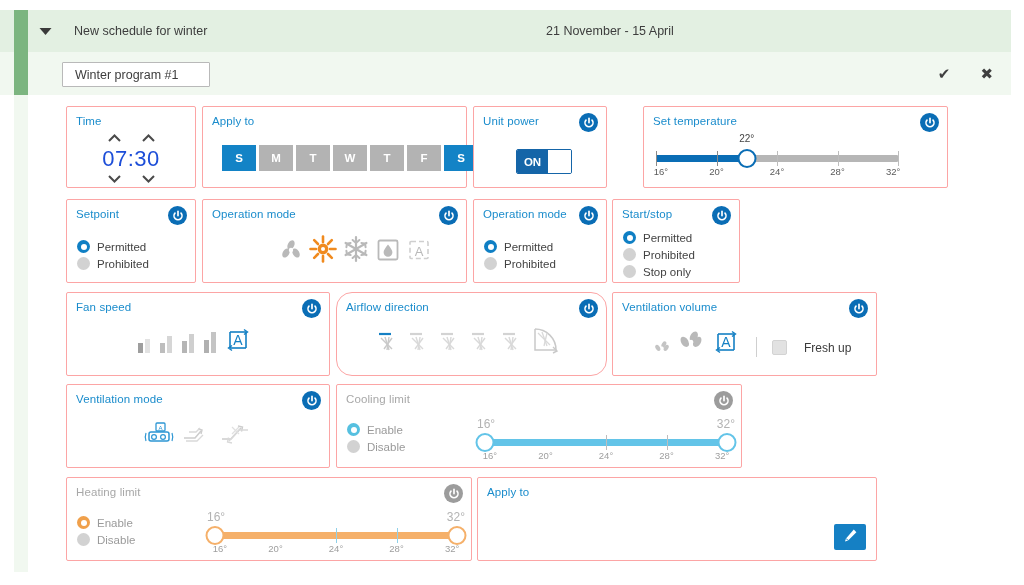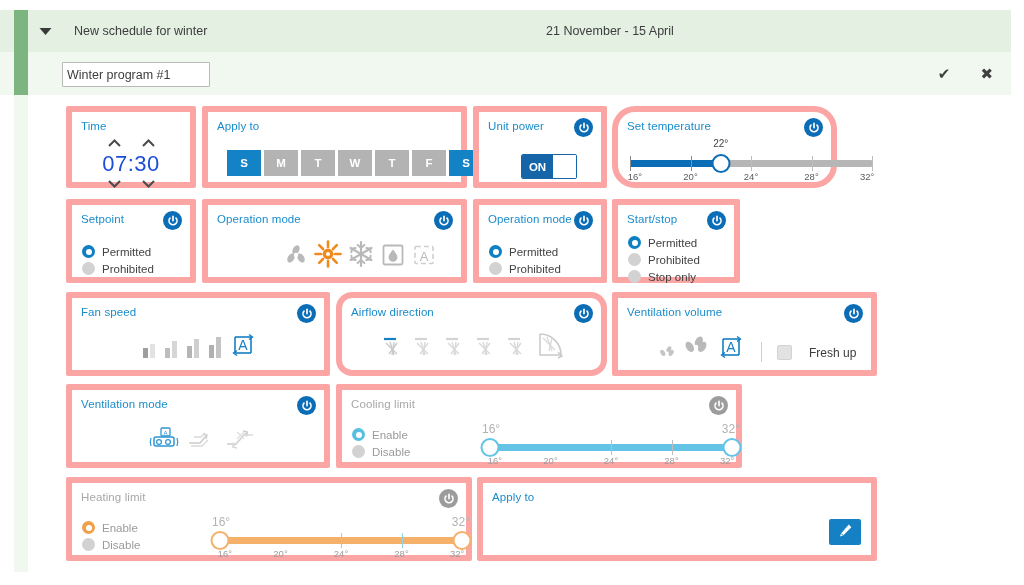--- a/index.html
+++ b/index.html
@@ -38,35 +38,35 @@
   .sched-dates {
     position:absolute; left:546px; top:0; height:42px;
     display:flex; align-items:center;
     font-size:12.5px; color:#3d3d3d;
   }
   .prog-input {
     position:absolute; left:62px; top:10px;
     width:148px; height:25px;
     border:1px solid #b9b9b9; background:#fff;
     font-family:"Liberation Sans", sans-serif;
-    font-size:12.5px; color:#3d3d3d; padding:0 4px;
+    font-size:12.5px; color:#3d3d3d; padding:0 12px;
     border-radius:1px;
   }
   .hdr-actions { position:absolute; right:14px; top:0; height:43px; display:flex; align-items:center; gap:22px; }
   .hdr-btn { background:none; border:none; cursor:pointer; color:#3f3f3f; font-size:15px; line-height:1;
              font-family:"Liberation Sans", sans-serif; padding:2px 4px; }
 
   
   .body-rail { position:absolute; left:14px; top:95px; width:14px; height:477px; background:#f1f8f0; }
   .body-panel { position:absolute; left:28px; top:95px; width:983px; height:477px; background:#ffffff; }
 
   
   .card {
     position:absolute; background:#fff;
-    border:6px solid #fca5a5; border-radius:2px;
+    border:1px solid #fca5a5; border-radius:2px;
   }
   .card-title {
     position:absolute; left:9px; top:8px;
     font-size:11.5px; color:#1a8ccc; letter-spacing:.1px;
   }
   .card-title.muted { color:#a8a8a8; }
 
   
   .pwr {
     position:absolute; right:8px; top:6px;
@@ -225,21 +225,21 @@
         <path d="M6 1.4 L6 5.6" stroke="#fff" stroke-width="1.7" stroke-linecap="round"></path>
         <path d="M3 3.1 A4 4 0 1 0 9 3.1" stroke="#fff" stroke-width="1.6" fill="none" stroke-linecap="round"></path>
       </svg>
     </div>
     <div class="toggle">
       <div class="lbl">ON</div>
       <div class="knob"></div>
     </div>
   </div>
 
-  <div class="card" style="left:612px; top:106px; width:225px; height:82px;border-radius:23px;">
+  <div class="card" style="left:643px; top:106px; width:305px; height:82px;">
     <div class="card-title">Set temperature</div>
     <div class="pwr">
       <svg width="12" height="12" viewBox="0 0 12 12">
         <path d="M6 1.4 L6 5.6" stroke="#fff" stroke-width="1.7" stroke-linecap="round"></path>
         <path d="M3 3.1 A4 4 0 1 0 9 3.1" stroke="#fff" stroke-width="1.6" fill="none" stroke-linecap="round"></path>
       </svg>
     </div>
     <div class="sl-wrap" style="left:12px; top:48px; width:242px;">
       <div class="sl-track"></div>
       <div class="sl-fill" style="left:0; width:37.5%; background:#0a6db5;"></div>

